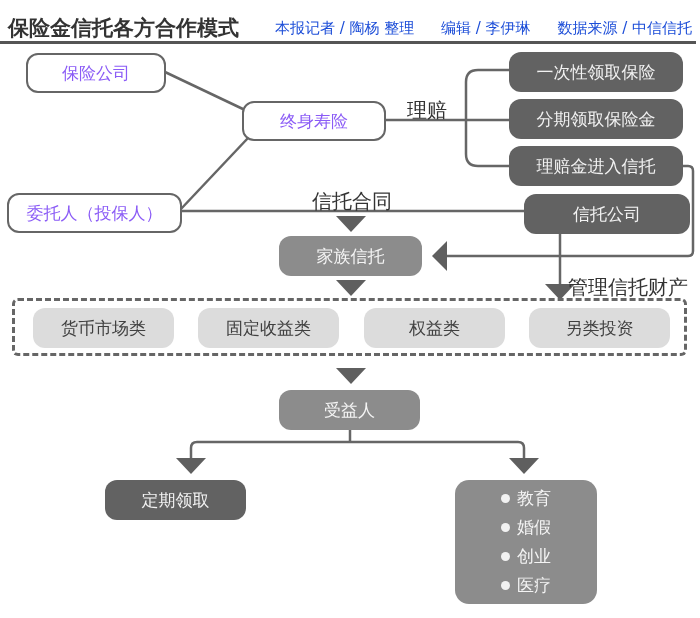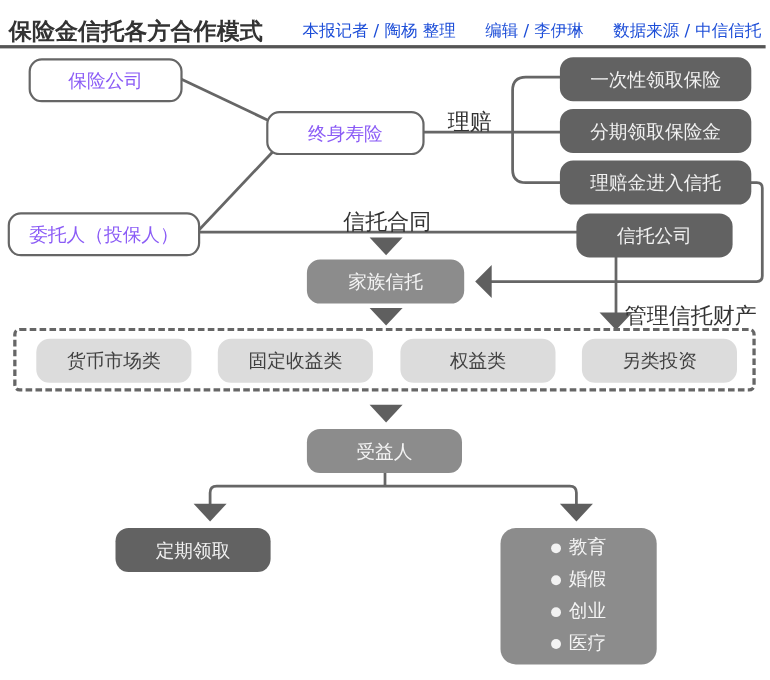--- a/index.html
+++ b/index.html
@@ -64,21 +64,21 @@
 <div class="node n-outline" style="left:242px;top:101px;width:144px;height:40px;">终身寿险</div>
 <div class="node n-outline" style="left:7px;top:193px;width:175px;height:40px;">委托人（投保人）</div>
 
 <div class="label" style="left:407px;top:97px;">理赔</div>
 <div class="label" style="left:312px;top:188px;">信托合同</div>
 <div class="label" style="left:568px;top:274px;">管理信托财产</div>
 
 <div class="node n-dark" style="left:509px;top:52px;width:174px;height:40px;">一次性领取保险</div>
 <div class="node n-dark" style="left:509px;top:99px;width:174px;height:40px;">分期领取保险金</div>
 <div class="node n-dark" style="left:509px;top:146px;width:174px;height:40px;">理赔金进入信托</div>
-<div class="node n-dark" style="left:524px;top:194px;width:142px;height:40px;">信托公司</div>
+<div class="node n-dark" style="left:524px;top:194px;width:166px;height:40px;">信托公司</div>
 
 <div class="node n-mid" style="left:279px;top:236px;width:143px;height:40px;">家族信托</div>
 
 <div class="dash-box"></div>
 <div class="node n-light" style="left:33px;top:308px;width:141px;height:40px;">货币市场类</div>
 <div class="node n-light" style="left:198px;top:308px;width:141px;height:40px;">固定收益类</div>
 <div class="node n-light" style="left:364px;top:308px;width:141px;height:40px;">权益类</div>
 <div class="node n-light" style="left:529px;top:308px;width:141px;height:40px;">另类投资</div>
 
 <div class="node n-mid" style="left:279px;top:390px;width:141px;height:40px;">受益人</div>

